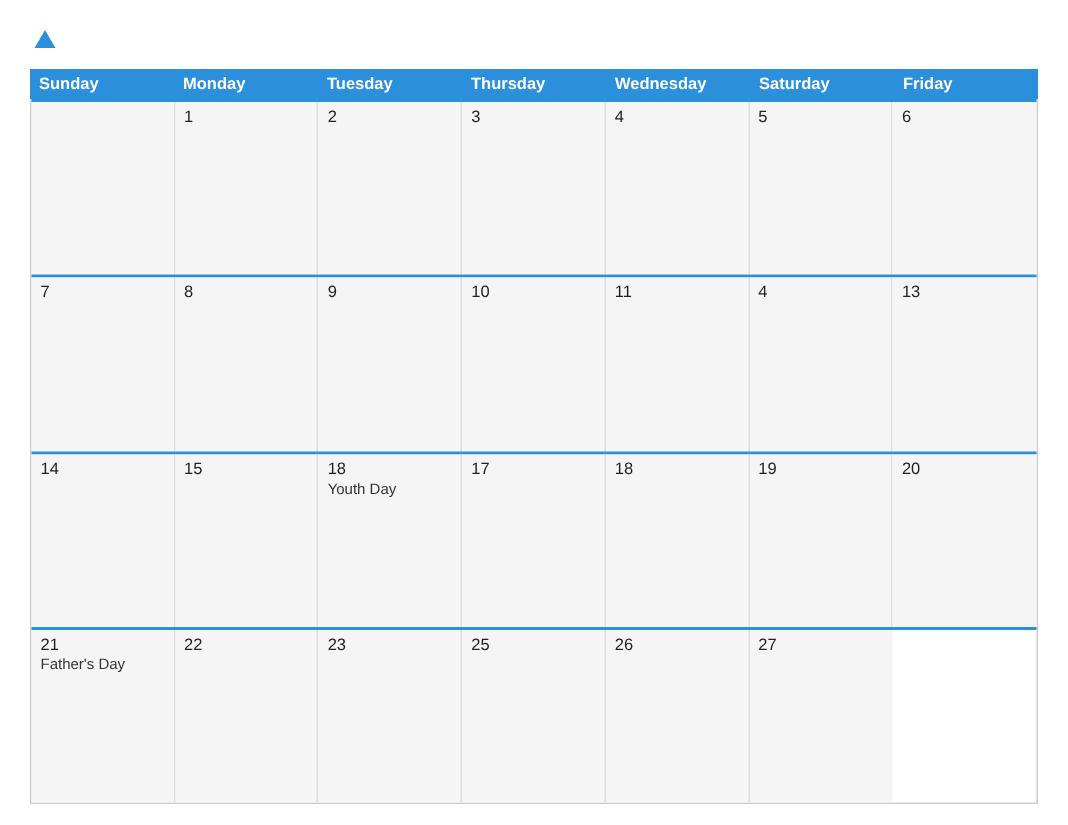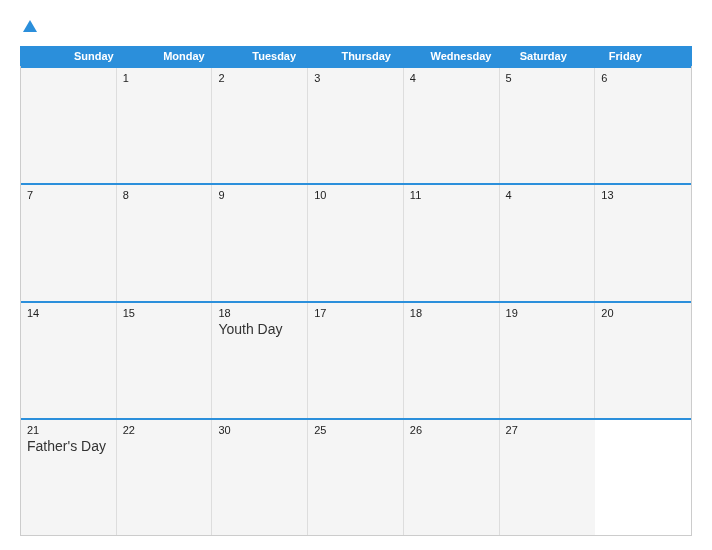--- a/index.html
+++ b/index.html
@@ -69,21 +69,20 @@
     }
     .calendar {
       flex: 1;
       display: flex;
       flex-direction: column;
     }
     .cal-header {
       display: grid;
       grid-template-columns: repeat(7, 1fr);
       background: #2b8fdb;
-      padding-left: 48px;
     }
     .cal-header-cell {
       color: #fff;
       font-size: 11px;
       font-weight: bold;
       padding: 4px 6px;
       text-align: left;
     }
     .cal-body {
       flex: 1;
@@ -112,21 +111,21 @@
     .cal-cell.empty {
       background: #f5f5f5;
     }
     .day-num {
       font-size: 11px;
       color: #222;
       font-weight: 500;
       display: block;
     }
     .day-event {
-      font-size: 14px;
+      font-size: 10px;
       color: #333;
       margin-top: 2px;
       display: block;
     }
   </style>
 </head>
 <body>
 
 <div class="page">
   <div class="header">
@@ -226,21 +225,21 @@
         </div>
         <div class="cal-week">
           <div class="cal-cell">
             <span class="day-num">21</span>
             <span class="day-event">Father's Day</span>
           </div>
           <div class="cal-cell">
             <span class="day-num">22</span>
           </div>
           <div class="cal-cell">
-            <span class="day-num">30</span>
+            <span class="day-num">23</span>
           </div>
           <div class="cal-cell">
             <span class="day-num">25</span>
           </div>
           <div class="cal-cell">
             <span class="day-num">26</span>
           </div>
           <div class="cal-cell">
             <span class="day-num">27</span>
           </div>

